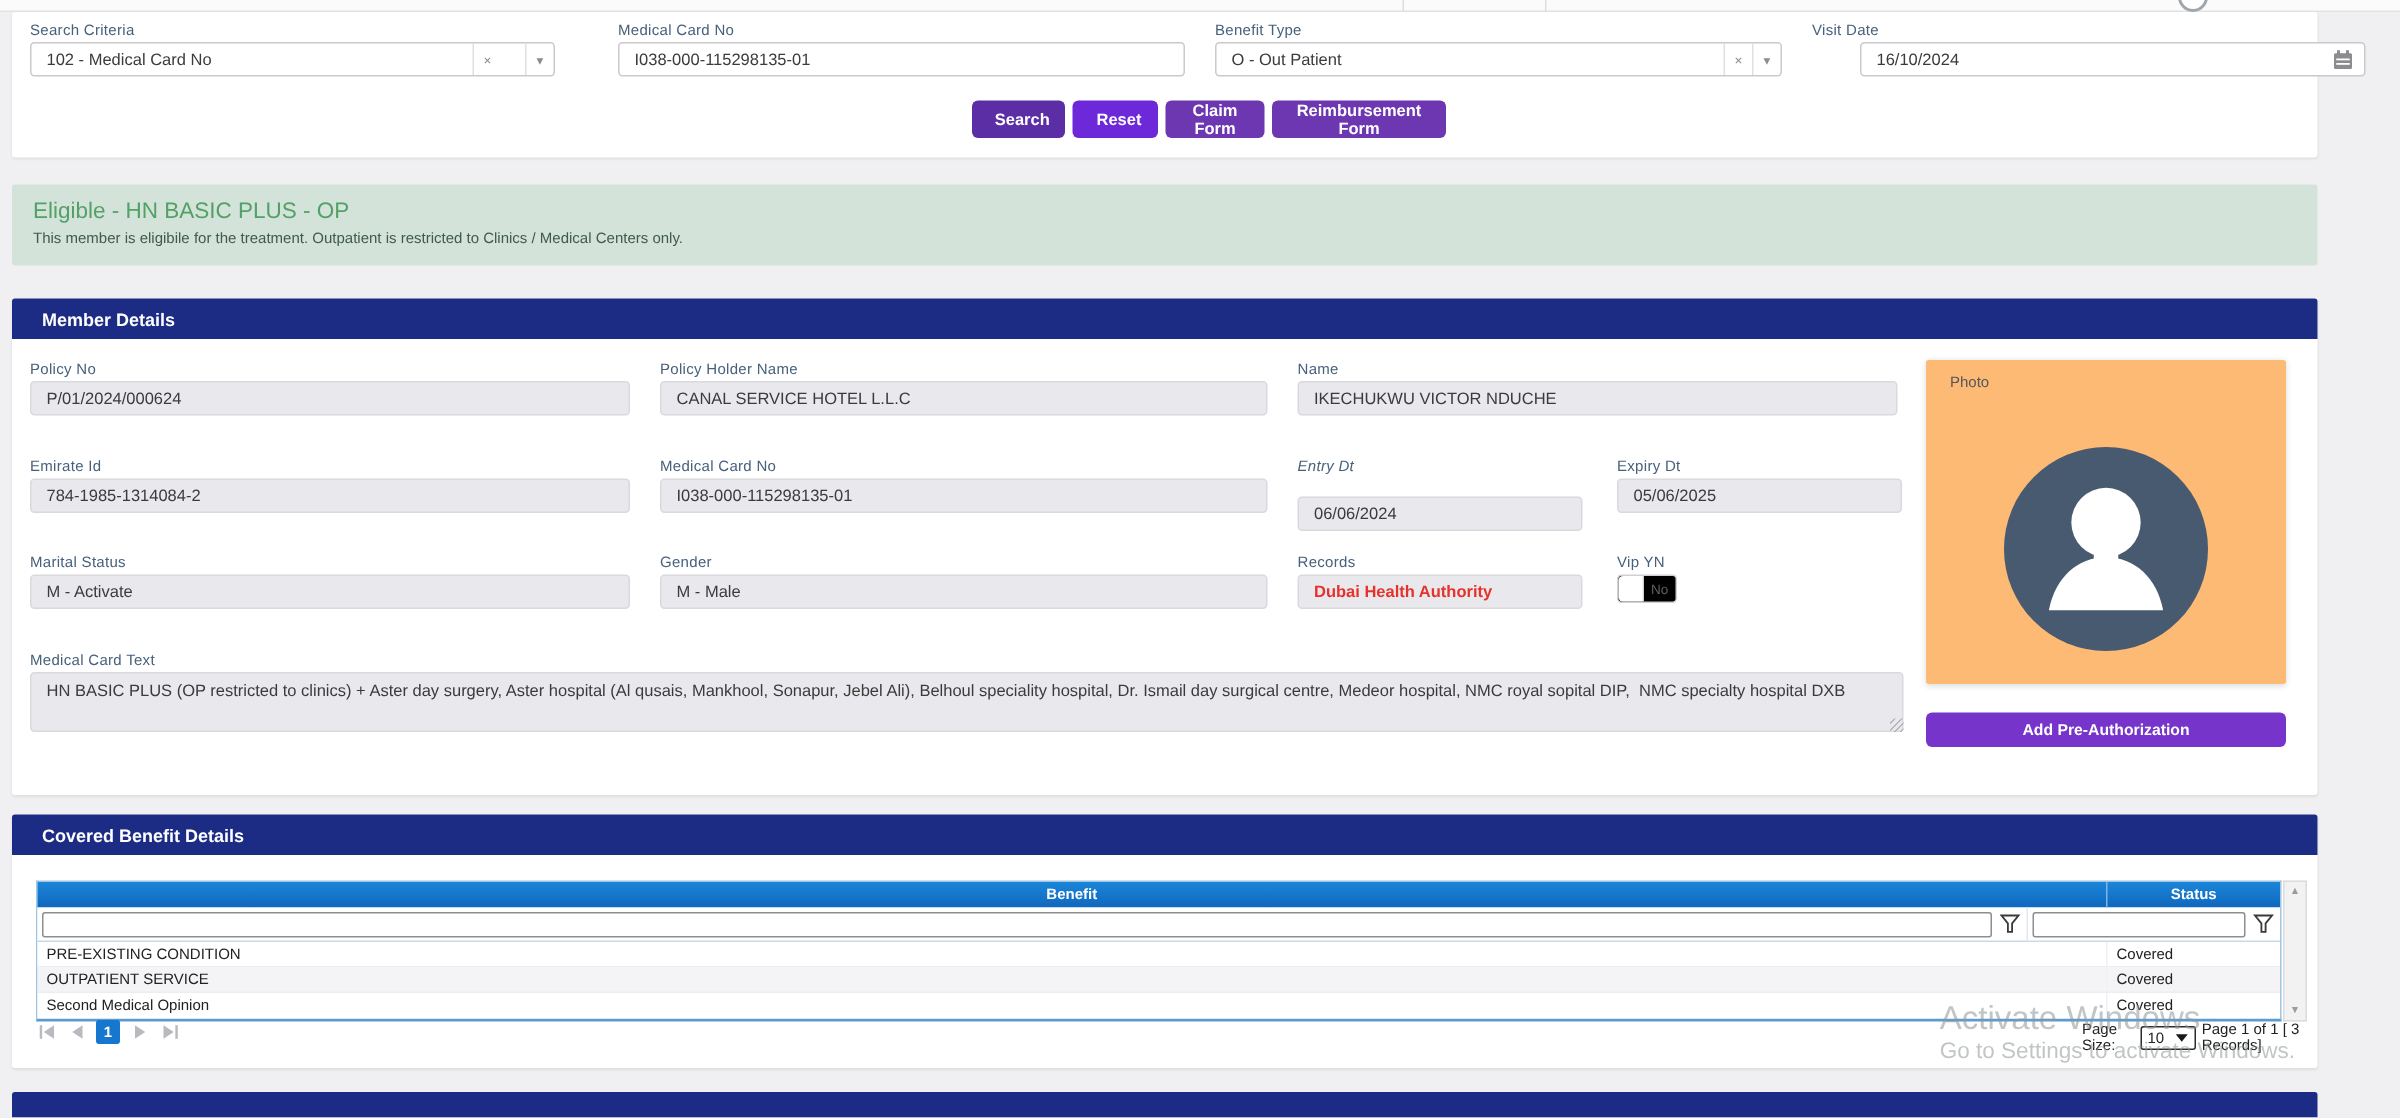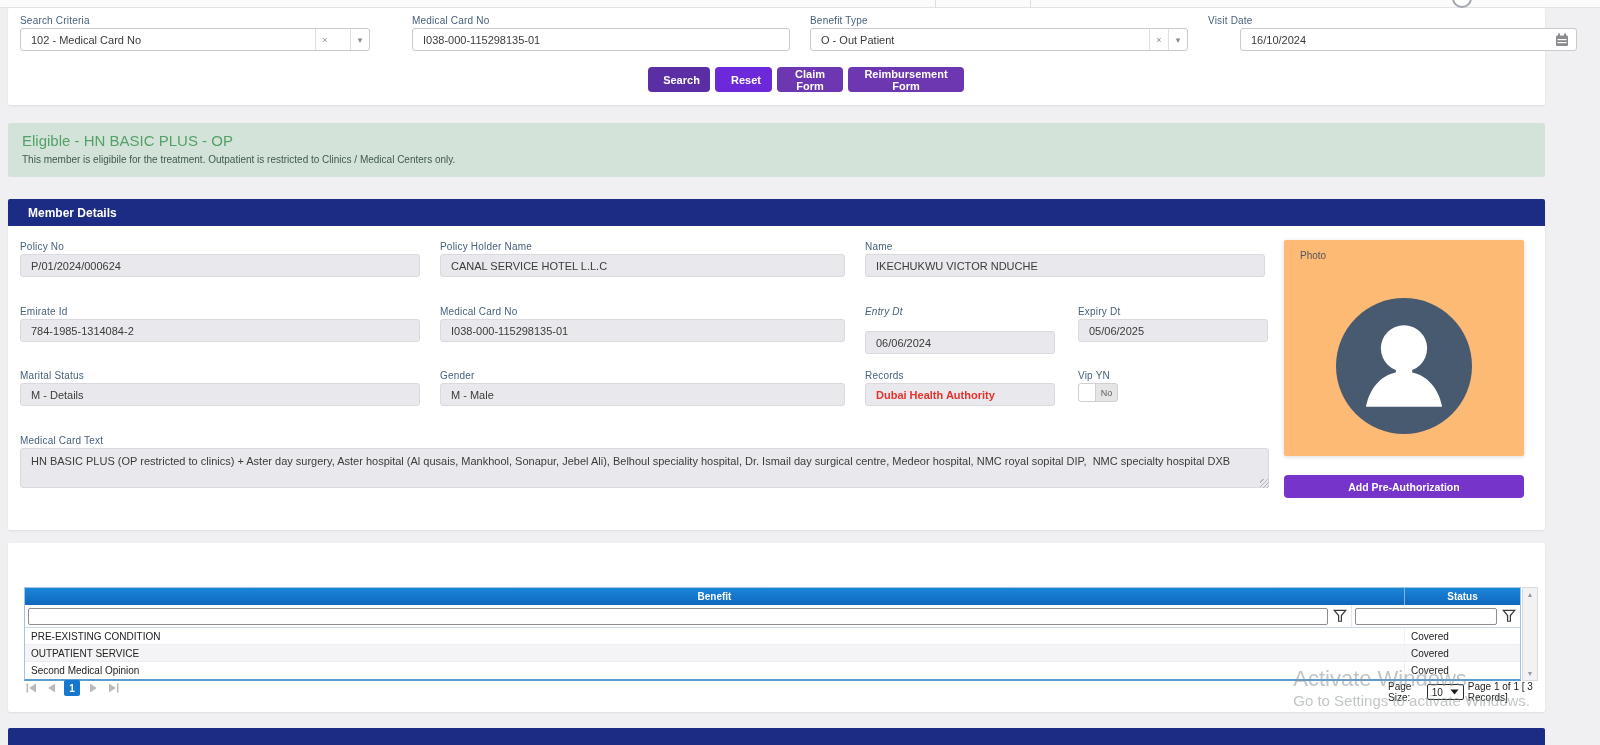--- a/index.html
+++ b/index.html
@@ -36,21 +36,21 @@
   .banner { position:absolute; left:8px; top:123px; width:1537px; height:54px; background:#d4e3da; border-radius:2px; }
   .banner h2 { font-size:15px; font-weight:normal; color:#53a167; padding:9px 0 0 14px; }
   .banner p  { font-size:10px; color:#415a4b; padding:5px 0 0 14px; }
 
   
   .sec-head { position:absolute; left:0; top:0; width:100%; height:27px; background:#1c2c85;
               color:#fff; font-size:12px; font-weight:bold; display:flex; align-items:center; padding-left:20px;
               border-radius:2px 2px 0 0; }
 
   
-  .toggle { position:absolute; width:40px; height:19px; background:#e5e5e5; border:1px solid #cfcfd4; border-radius:3px; display:flex; cursor:pointer; }
+  .toggle { position:absolute; width:40px; height:19px; background:#000000; border:1px solid #cfcfd4; border-radius:3px; display:flex; cursor:pointer; }
   .toggle .knob { width:17px; height:100%; background:#fff; border-right:1px solid #cfcfd4; border-radius:3px 0 0 3px; }
   .toggle .tlab { flex:1; font-size:9px; color:#5e5e66; display:flex; align-items:center; justify-content:center; }
 
   textarea.mct { position:absolute; background:#e9e9ed; border:1px solid #d9d9de; border-radius:3px;
                  font-family:"Liberation Sans", sans-serif; font-size:11px; color:#3b3b3b;
                  padding:6px 10px; resize:none; }
   .resize-grip { position:absolute; width:9px; height:9px;
                  background:repeating-linear-gradient(135deg, transparent 0 2px, #b6b6bc 2px 3px); }
 
   
@@ -193,21 +193,21 @@
       <span class="val">06/06/2024</span>
     </div>
 
   <span class="fld-label" style="left:1070px; top:107px;">Expiry Dt</span>
   <div class="ctl ro" style="left:1070px; top:120px; width:190px;">
       <span class="val">05/06/2025</span>
     </div>
 
   <span class="fld-label" style="left:12px; top:171px;">Marital Status</span>
   <div class="ctl ro" style="left:12px; top:184px; width:400px;">
-      <span class="val">M - Details</span>
+      <span class="val">M - Activate</span>
     </div>
 
   <span class="fld-label" style="left:432px; top:171px;">Gender</span>
   <div class="ctl ro" style="left:432px; top:184px; width:405px;">
       <span class="val">M - Male</span>
     </div>
 
   <span class="fld-label" style="left:857px; top:171px;">Records</span>
   <div class="ctl ro" style="left:857px; top:184px; width:190px;">
     <span class="val" style="color:#e5322c; font-weight:bold;">Dubai Health Authority</span>
@@ -238,20 +238,21 @@
         <path d="M50 54 C36 54 25 64 22 80 L78 80 C75 64 64 54 50 54 Z" fill="#fff"></path>
       </g>
     </svg>
   </div>
   <button class="preauth-btn" style="left:1276px; top:276px; width:240px; height:23px;">
     <span>Add Pre-Authorization</span>
   </button>
 </div>
 
 <div class="card" style="left:8px; top:543px; width:1537px; height:169px;">
+  <div class="sec-head">Covered Benefit Details</div>
 
   <div class="bt-wrap" style="left:16px; top:44px; width:1497px;">
     <div class="bt-headrow">
       <div class="hc" style="width:1380px;">Benefit</div>
       <div class="hc" style="flex:1; border-right:none;">Status</div>
     </div>
     <div class="bt-filterrow">
       <div class="fc" style="width:1380px;">
         <input type="text" style="">
         <span class="funnel">

